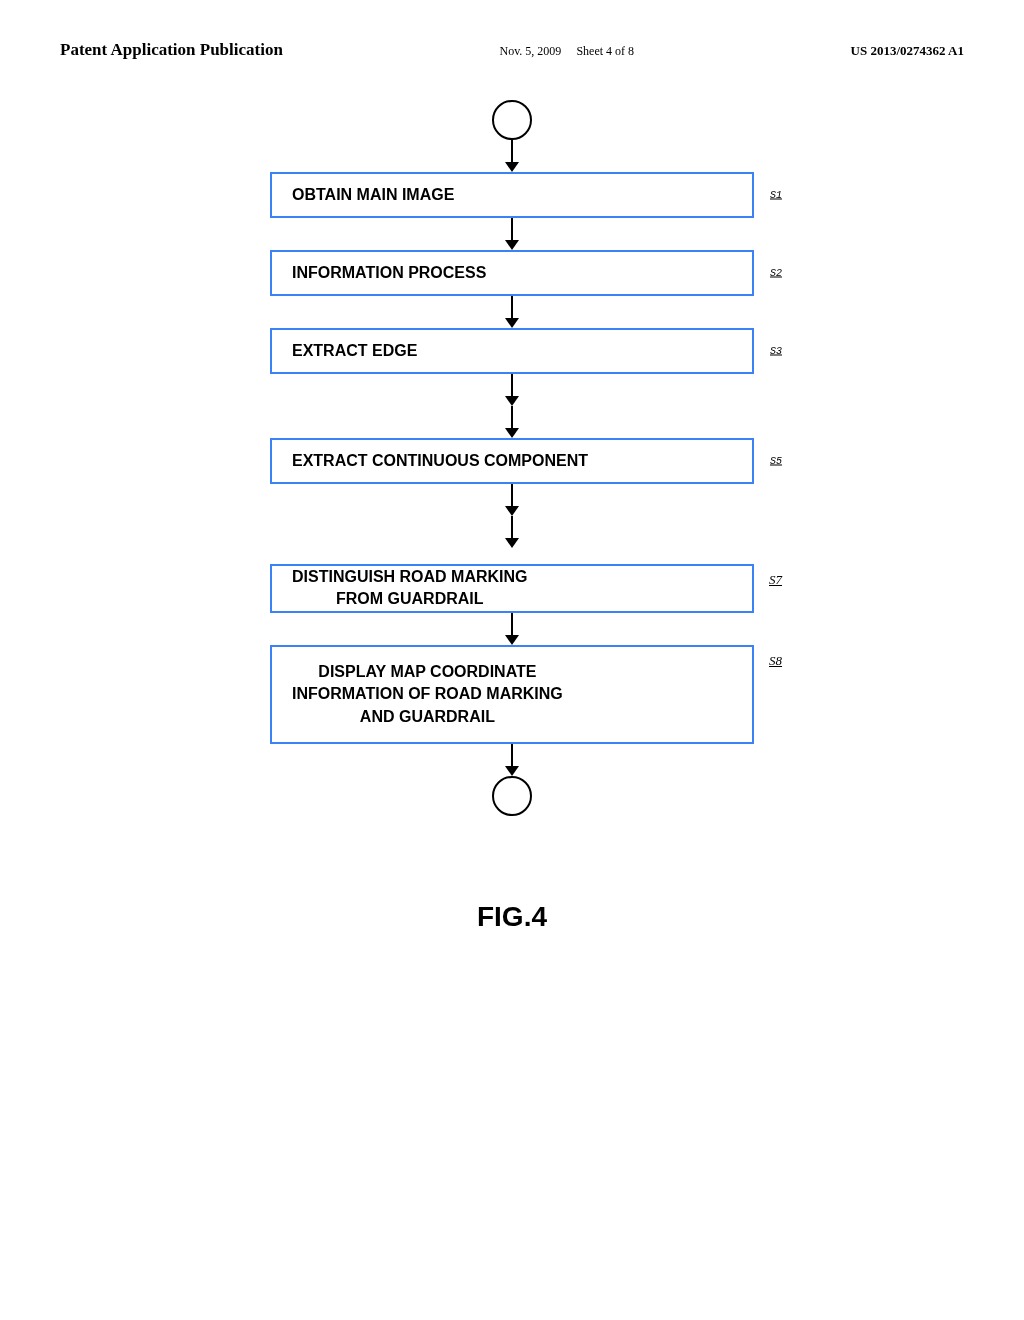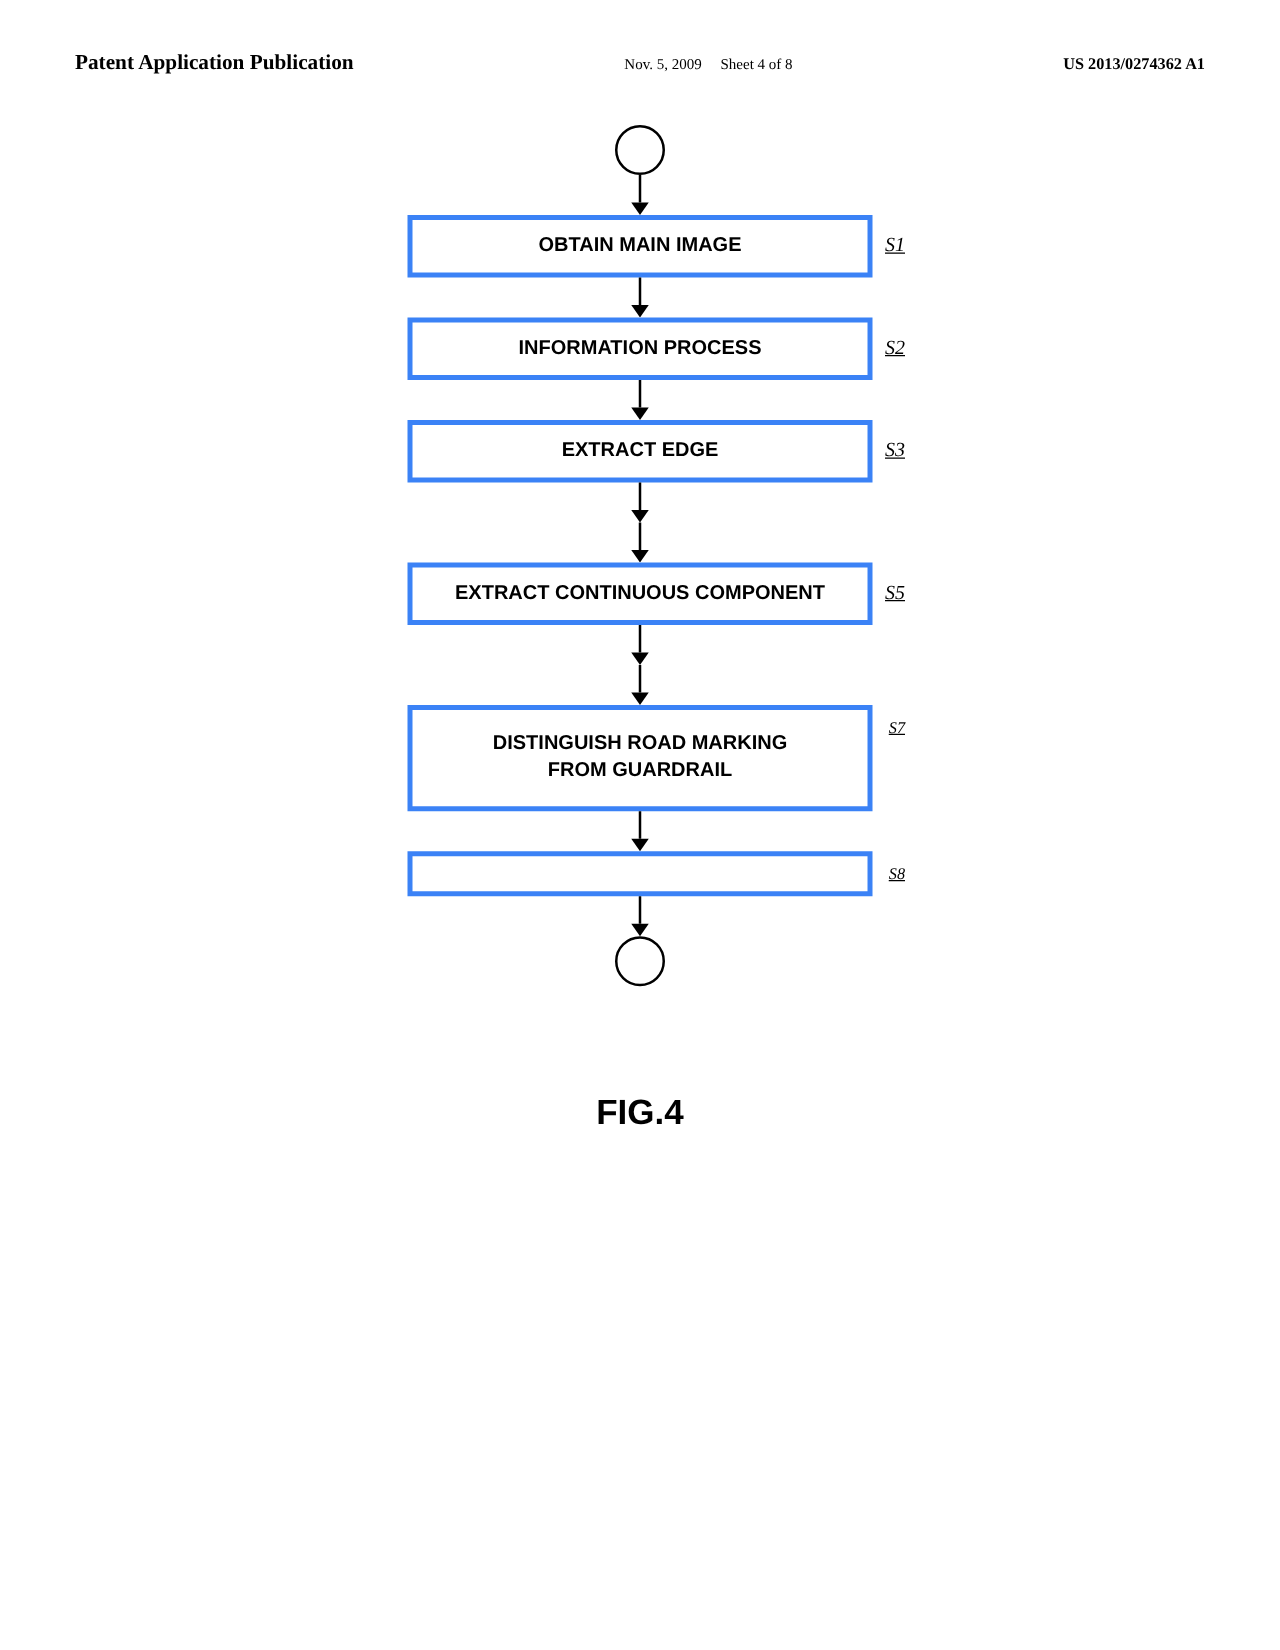--- a/index.html
+++ b/index.html
@@ -80,42 +80,41 @@
     .arrow-head {
       width: 0;
       height: 0;
       border-left: 7px solid transparent;
       border-right: 7px solid transparent;
       border-top: 10px solid #000;
     }
 
     
     .process-box {
-      border: 4px solid #3b82f6;
+      border: 2px solid #3b82f6;
       background: #fff;
       display: flex;
       align-items: center;
-      justify-content: center;
       text-align: center;
       font-size: 16px;
       font-weight: bold;
       font-family: Arial, Helvetica, sans-serif;
       position: relative;
-      width: 372px;
+      width: 484px;
       padding: 12px 20px;
     }
 
     .step-label {
       position: absolute;
       right: -30px;
       top: 50%;
       transform: translateY(-50%);
-      font-size: 16px;
+      font-size: 10px;
       font-style: italic;
-      font-family: Liberation Serif, serif;
+      font-family: Liberation Mono, monospace;
       font-weight: normal;
       text-decoration: underline;
     }
 
     .step-label-top {
       position: absolute;
       right: -30px;
       top: 6px;
       font-size: 13px;
       font-style: italic;
@@ -202,32 +201,35 @@
         <div class="arrow-line" style="height:22px;"></div>
         <div class="arrow-head"></div>
       </div>
 
 
       <div class="arrow">
         <div class="arrow-line" style="height:22px;"></div>
         <div class="arrow-head"></div>
       </div>
 
-      <div class="process-box" style="padding: 16px 20px;">
+      <div class="process-box" style="padding: 0 20px; margin-top: 16px;">
         <span style="white-space:pre-line; line-height:1.4;">DISTINGUISH ROAD MARKING
 FROM GUARDRAIL</span>
         <span class="step-label-top">S7</span>
       </div>
 
       <div class="arrow">
         <div class="arrow-line" style="height:22px;"></div>
         <div class="arrow-head"></div>
       </div>
 
       <div class="process-box" style="padding: 14px 20px;">
+        <span style="white-space:pre-line; line-height:1.4;">DISPLAY MAP COORDINATE
+INFORMATION OF ROAD MARKING
+AND GUARDRAIL</span>
         <span class="step-label-top">S8</span>
       </div>
 
       <div class="arrow">
         <div class="arrow-line" style="height:22px;"></div>
         <div class="arrow-head"></div>
       </div>
 
       <div class="terminal-circle"></div>
 

